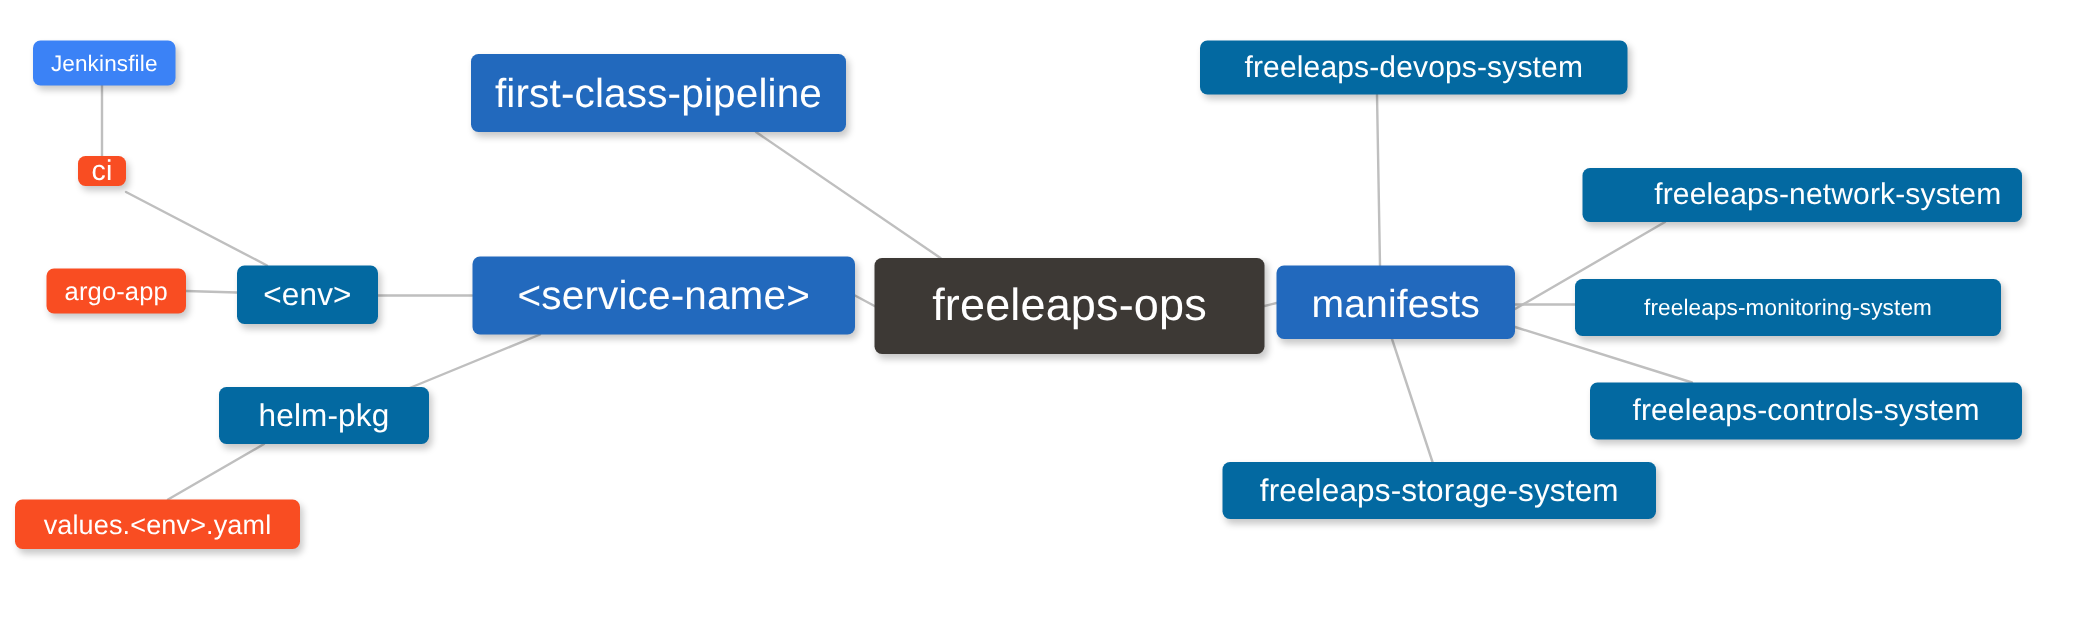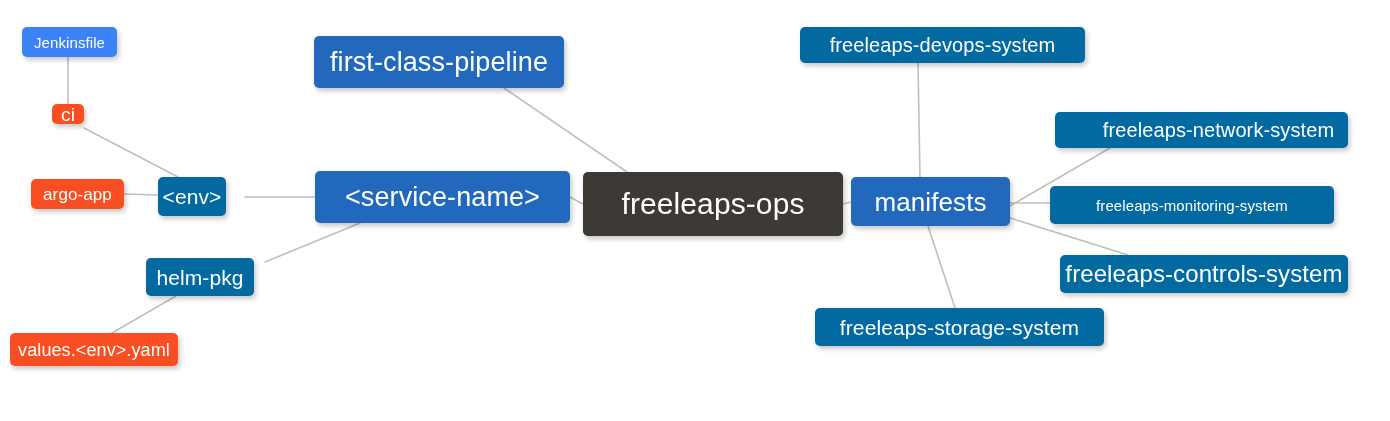--- a/index.html
+++ b/index.html
@@ -73,47 +73,47 @@
       </div>
       <div class="node n-blue" style="left: 314px; top: 36px; width: 250px; height: 52px; font-size: 27px;">
         <span>first-class-pipeline</span>
       </div>
       <div class="node n-blue" style="left: 315px; top: 171px; width: 255px; height: 52px; font-size: 27px;">
         <span>&lt;service-name&gt;</span>
       </div>
       <div class="node n-blue" style="left: 851px; top: 177px; width: 159px; height: 49px; font-size: 26px;">
         <span>manifests</span>
       </div>
-      <div class="node n-green" style="left: 158px; top: 177px; width: 68px; height: 39px; font-size: 21px;">
+      <div class="node n-green" style="left: 158px; top: 177px; width: 94px; height: 39px; font-size: 21px;">
         <span>&lt;env&gt;</span>
       </div>
-      <div class="node n-green" style="left: 146px; top: 258px; width: 108px; height: 38px; font-size: 21px;">
+      <div class="node n-green" style="left: 146px; top: 258px; width: 140px; height: 38px; font-size: 21px;">
         <span>helm-pkg</span>
       </div>
       <div class="node n-orange" style="left: 22px; top: 27px; width: 95px; height: 30px; font-size: 15px;">
         <span>Jenkinsfile</span>
       </div>
       <div class="node n-red" style="left: 52px; top: 104px; width: 32px; height: 20px; font-size: 19px; justify-content: center;">
         <span>ci</span>
       </div>
       <div class="node n-red" style="left: 31px; top: 179px; width: 93px; height: 30px; font-size: 17px;">
         <span>argo-app</span>
       </div>
-      <div class="node n-red" style="left: 10px; top: 333px; width: 168px; height: 33px; font-size: 18px; text-align: center;">
+      <div class="node n-red" style="left: 10px; top: 333px; width: 190px; height: 33px; font-size: 18px; text-align: center;">
         <span>values.&lt;env&gt;.yaml</span>
       </div>
       <div class="node n-green" style="left: 800px; top: 27px; width: 285px; height: 36px; font-size: 20px;">
         <span>freeleaps-devops-system</span>
       </div>
       <div class="node n-green" style="left: 1055px; top: 112px; width: 293px; height: 36px; font-size: 20px; padding-left: 34px;">
         <span>freeleaps-network-system</span>
       </div>
       <div class="node n-green" style="left: 1050px; top: 186px; width: 284px; height: 38px; font-size: 15px;">
         <span>freeleaps-monitoring-system</span>
       </div>
-      <div class="node n-green" style="left: 1060px; top: 255px; width: 288px; height: 38px; font-size: 24px;">
+      <div class="node n-green" style="left: 1060px; top: 255px; width: 288px; height: 38px; font-size: 20px;">
         <span>freeleaps-controls-system</span>
       </div>
       <div class="node n-green" style="left: 815px; top: 308px; width: 289px; height: 38px; font-size: 21px;">
         <span>freeleaps-storage-system</span>
       </div>
     </div>
 </div>
 
 </body></html>

